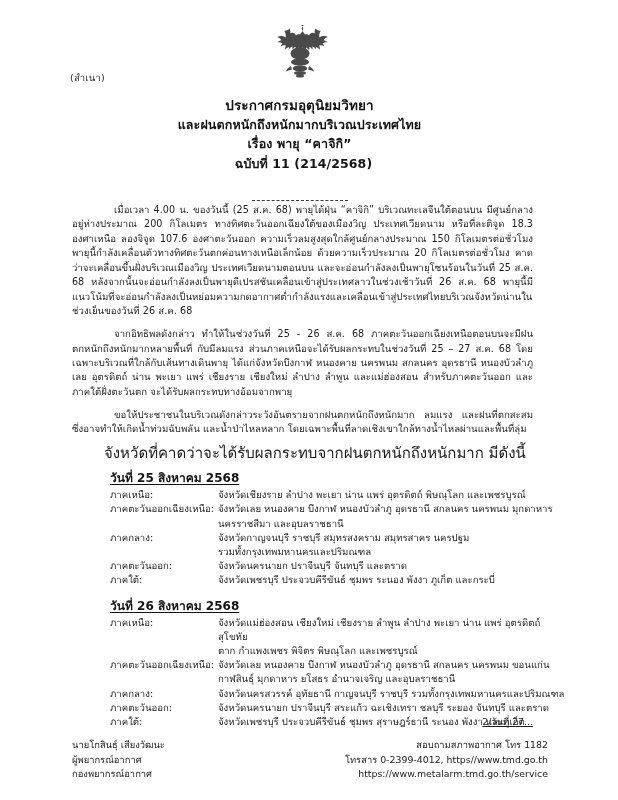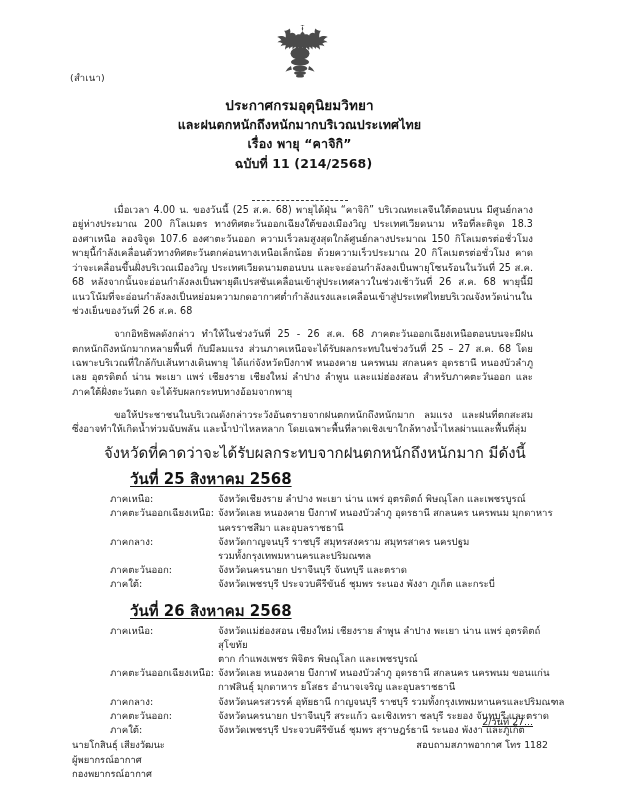--- a/index.html
+++ b/index.html
@@ -94,26 +94,26 @@
     font-size: 15px;
     line-height: 14.45px;
     color: #1d1d1d;
     margin-top: 9px;
     text-indent: 32px;
   }
 
   
   .day-block { margin-top: 7px; }
   .day-head {
-    font-size: 15px;
+    font-size: 12px;
     font-weight: bold;
     color: #141414;
     text-decoration: underline;
     text-underline-offset: 2px;
-    margin-left: 58px;
+    margin-left: 38px;
     margin-bottom: 1px;
     display: inline-block;
   }
   table.regions {
     border-collapse: collapse;
     width: 100%;
     margin-left: 38px;
     table-layout: fixed;
   }
   table.regions td {
@@ -278,15 +278,17 @@
   <div class="cont-note">2/วันที่ 27...</div>
 
   <div class="sign-left">
     <div>นายโกสินธุ์ เสียงวัฒนะ</div>
     <div>ผู้พยากรณ์อากาศ</div>
     <div>กองพยากรณ์อากาศ</div>
   </div>
 
   <div class="sign-right">
     <div>สอบถามสภาพอากาศ โทร 1182</div>
+    <div>โทรสาร 0-2399-4012, https//www.tmd.go.th</div>
+    <div>https://www.metalarm.tmd.go.th/service</div>
   </div>
 
 </div>
 
 </body></html>

